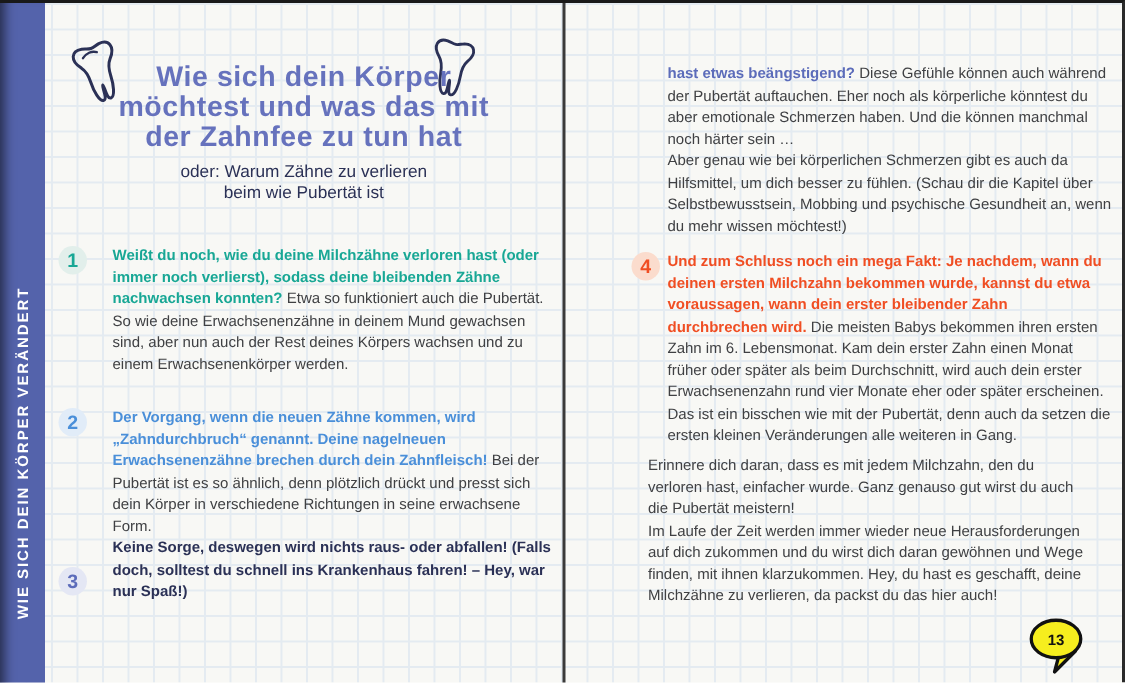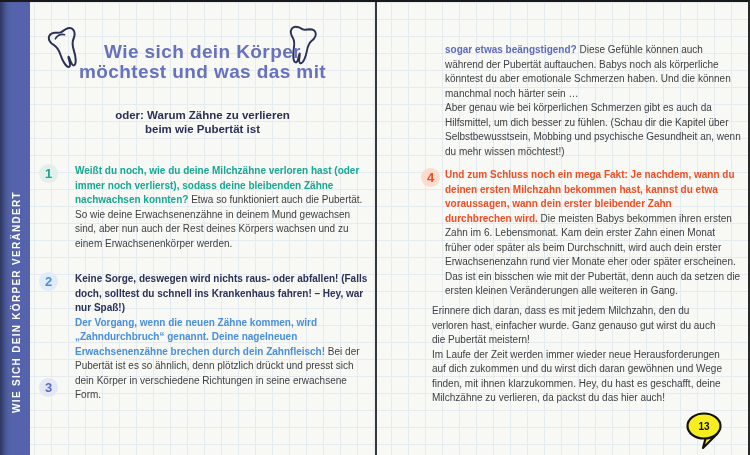--- a/index.html
+++ b/index.html
@@ -37,21 +37,21 @@
   .page-left  { position:absolute; left:30px;  top:0; width:345px; height:455px; }
   .page-right { position:absolute; left:377px; top:0; width:371px; height:455px; }
 
   
   .tooth { position:absolute; }
   .tooth-left  { left:16px;  top:24px; transform:rotate(-18deg); }
   .tooth-right { left:252px; top:22px; transform:rotate(10deg); }
   .title { position:absolute; top:40px; left:0; width:100%; text-align:center;
            color:#6672bd; font-weight:bold; font-size:19px; line-height:20px; letter-spacing:.4px; }
   .subtitle { position:absolute; top:106px; left:0; width:100%; text-align:center;
-              color:#2b3156; font-weight:bold; font-size:11.5px; line-height:14px; }
+              color:#2b3156; font-weight:normal; font-size:11.5px; line-height:14px; }
 
   
   .item { position:absolute; left:0; width:345px; padding-left:45px; }
   .item-1 { top:162px; }
   .item-2 { top:270px; }
   .item-3 { top:376px; }
   .num {
     position:absolute; left:9px; top:0;
     width:19px; height:19px; border-radius:50%;
     display:flex; align-items:center; justify-content:center;
@@ -97,65 +97,66 @@
       <path d="M13 9 C 16 6.5 20 6 23 8" fill="none" stroke="#2b3156" stroke-width="1.6" stroke-linecap="round"></path>
     </svg>
 
     <svg class="tooth tooth-right" width="38" height="44" viewBox="0 0 40 44">
       <path d="M10 15 C 4 8 7 2 14 3 C 16.5 3.5 18 4.5 20 4.5 C 22 4.5 23.5 3.5 26 3 C 33 2 36 8 30 15 C 27.5 18 27 22 27 26 C 27 32 25.5 40 22.5 40 C 19.5 40 21 30 20 30 C 19 30 20.5 40 17.5 40 C 14.5 40 13 32 13 26 C 13 22 12.5 18 10 15 Z" fill="none" stroke="#2b3156" stroke-width="2" stroke-linejoin="round"></path>
     </svg>
 
     <div class="title">
       <div>Wie sich dein Körper</div>
       <div>möchtest und was das mit</div>
+      <div>der Zahnfee zu tun hat</div>
     </div>
 
     <div class="subtitle">
       <div>oder: Warum Zähne zu verlieren</div>
       <div>beim wie Pubertät ist</div>
     </div>
 
     <div class="item item-1">
       <span class="num n-teal">1</span>
       <p class="body">
         <span class="lead c-teal">Weißt du noch, wie du deine Milchzähne verloren hast (oder immer noch verlierst), sodass deine bleibenden Zähne nachwachsen konnten?</span>
         <span>Etwa so funktioniert auch die Pubertät. So wie deine Erwachsenenzähne in deinem Mund gewachsen sind, aber nun auch der Rest deines Körpers wachsen und zu einem Erwachsenenkörper werden.</span>
       </p>
     </div>
 
     <div class="item item-2">
       <span class="num n-blue">2</span>
       <p class="body">
-        <span class="note">Keine Sorge, deswegen wird nichts raus- oder abfallen! (Falls doch, solltest du schnell ins Krankenhaus fahren! – Hey, war nur Spaß!)</span>
+        <span class="lead c-blue">Der Vorgang, wenn die neuen Zähne kommen, wird „Zahndurchbruch“ genannt. Deine nagelneuen Erwachsenenzähne brechen durch dein Zahnfleisch!</span>
+        <span>Bei der Pubertät ist es so ähnlich, denn plötzlich drückt und presst sich dein Körper in verschiedene Richtungen in seine erwachsene Form.</span>
       </p>
       <p class="body">
-        <span class="lead c-blue">Der Vorgang, wenn die neuen Zähne kommen, wird „Zahndurchbruch“ genannt. Deine nagelneuen Erwachsenenzähne brechen durch dein Zahnfleisch!</span>
-        <span>Bei der Pubertät ist es so ähnlich, denn plötzlich drückt und presst sich dein Körper in verschiedene Richtungen in seine erwachsene Form.</span>
+        <span class="note">Keine Sorge, deswegen wird nichts raus- oder abfallen! (Falls doch, solltest du schnell ins Krankenhaus fahren! – Hey, war nur Spaß!)</span>
       </p>
     </div>
 
     <div class="item item-3">
       <span class="num n-purple">3</span>
     </div>
   </div>
 
   <div class="page-right">
 
     <div class="r-intro">
       <p class="body">
-        <span class="lead c-purple">sogar etwas beängstigend?</span>
-        <span>Diese Gefühle können auch während der Pubertät auftauchen. Babys noch als körperliche könntest du aber emotionale Schmerzen haben. Und die können manchmal noch härter sein …</span>
+        <span class="lead c-purple">hast etwas beängstigend?</span>
+        <span>Diese Gefühle können auch während der Pubertät auftauchen. Eher noch als körperliche könntest du aber emotionale Schmerzen haben. Und die können manchmal noch härter sein …</span>
       </p>
       <p class="body">Aber genau wie bei körperlichen Schmerzen gibt es auch da Hilfsmittel, um dich besser zu fühlen. (Schau dir die Kapitel über Selbstbewusstsein, Mobbing und psychische Gesundheit an, wenn du mehr wissen möchtest!)</p>
     </div>
 
     <div class="item r-item4">
       <span class="num n-red">4</span>
       <p class="body">
-        <span class="lead c-red">Und zum Schluss noch ein mega Fakt: Je nachdem, wann du deinen ersten Milchzahn bekommen hast, kannst du etwa voraussagen, wann dein erster bleibender Zahn durchbrechen wird.</span>
+        <span class="lead c-red">Und zum Schluss noch ein mega Fakt: Je nachdem, wann du deinen ersten Milchzahn bekommen wurde, kannst du etwa voraussagen, wann dein erster bleibender Zahn durchbrechen wird.</span>
         <span>Die meisten Babys bekommen ihren ersten Zahn im 6. Lebensmonat. Kam dein erster Zahn einen Monat früher oder später als beim Durchschnitt, wird auch dein erster Erwachsenenzahn rund vier Monate eher oder später erscheinen. Das ist ein bisschen wie mit der Pubertät, denn auch da setzen die ersten kleinen Veränderungen alle weiteren in Gang.</span>
       </p>
     </div>
 
     <div class="r-closing">
       <p class="body">Erinnere dich daran, dass es mit jedem Milchzahn, den du verloren hast, einfacher wurde. Ganz genauso gut wirst du auch die Pubertät meistern!</p>
       <p class="body">Im Laufe der Zeit werden immer wieder neue Herausforderungen auf dich zukommen und du wirst dich daran gewöhnen und Wege finden, mit ihnen klarzukommen. Hey, du hast es geschafft, deine Milchzähne zu verlieren, da packst du das hier auch!</p>
     </div>
 
     <svg class="bubble" width="44" height="46" viewBox="0 0 44 46">

